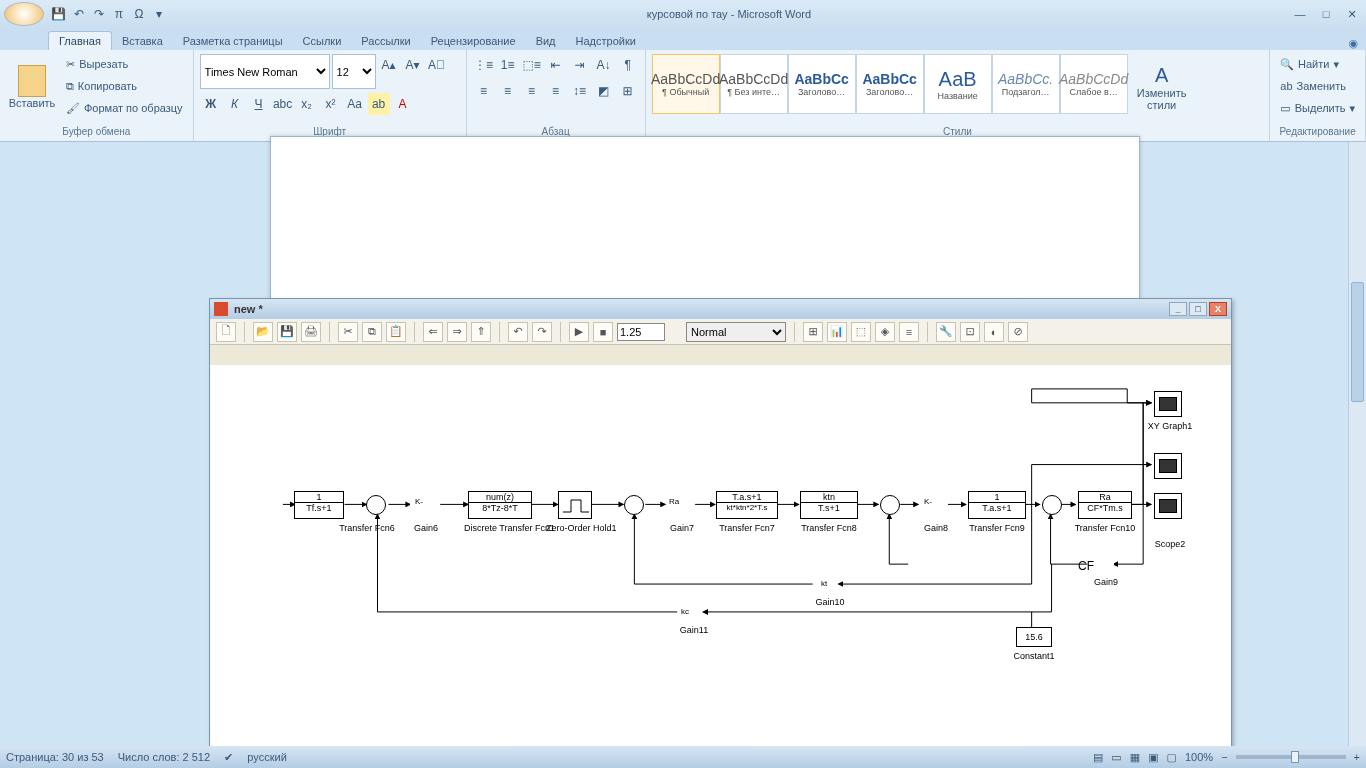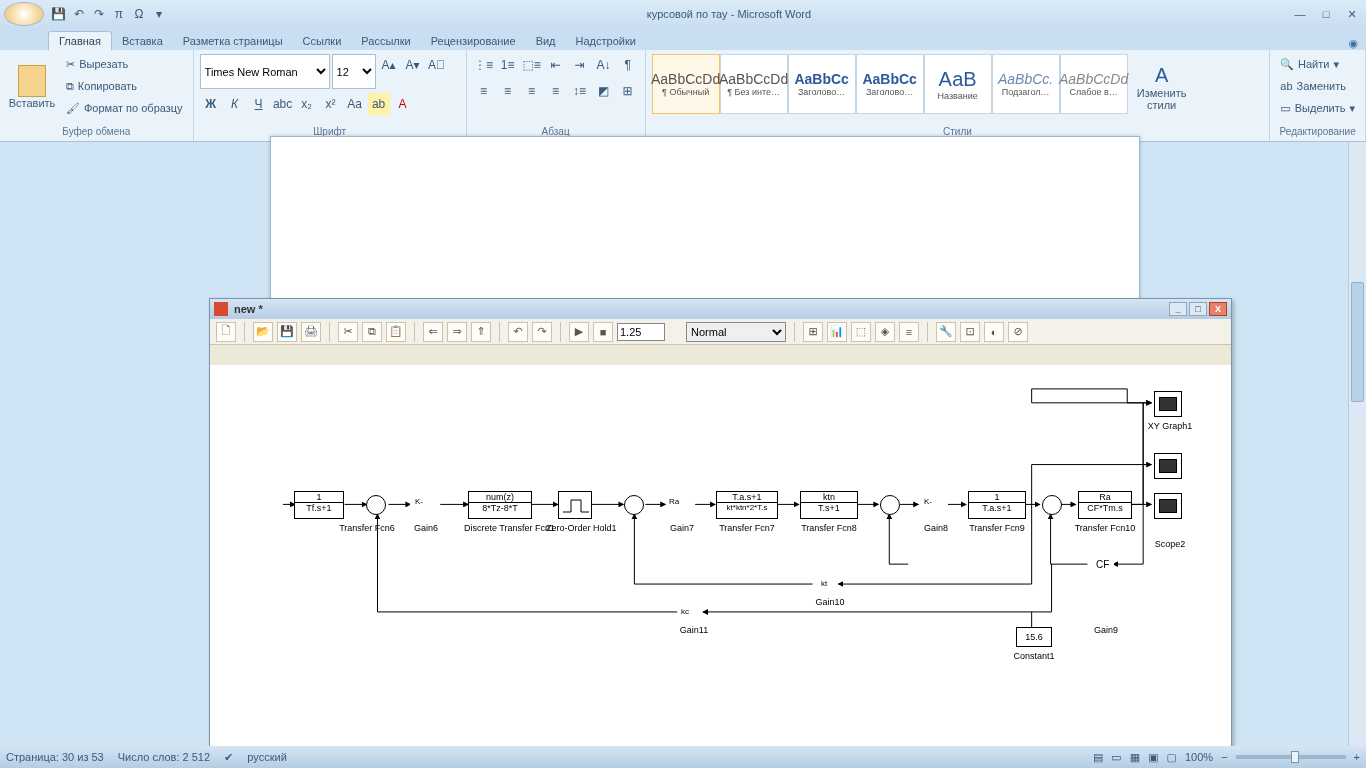--- a/index.html
+++ b/index.html
@@ -407,22 +407,22 @@
       <div class="blk-label" style="left:936px;top:56px;width:48px;">XY Graph1</div>
       <div class="scope-blk" style="left:944px;top:88px;">
           <div class="inner"></div>
         </div>
       <div class="scope-blk" style="left:944px;top:128px;">
           <div class="inner"></div>
         </div>
       <div class="blk-label" style="left:940px;top:174px;width:40px;">Scope2</div>
 
       <div class="tri l" style="left:882px;top:192px;"></div>
-      <div class="blk-label" style="left:886px;top:194px;font-size:10px;text-align:right;">CF</div>
-      <div class="blk-label" style="left:878px;top:212px;width:36px;margin-top:48px;">Gain9</div>
+      <div class="blk-label" style="left:868px;top:194px;font-size:12px;text-align:right;">CF</div>
+      <div class="blk-label" style="left:878px;top:212px;width:36px;">Gain9</div>
 
       <div class="tri l" style="left:606px;top:212px;"></div>
       <div class="blk-label" style="left:611px;top:214px;font-size:8px;">kt</div>
       <div class="blk-label" style="left:600px;top:232px;width:40px;">Gain10</div>
 
       <div class="tri l" style="left:470px;top:240px;"></div>
       <div class="blk-label" style="left:471px;top:242px;font-size:8px;">kc</div>
       <div class="blk-label" style="left:464px;top:260px;width:40px;">Gain11</div>
 
       <div class="blk" style="left:806px;top:262px;width:36px;height:20px;line-height:18px;">15.6</div>

